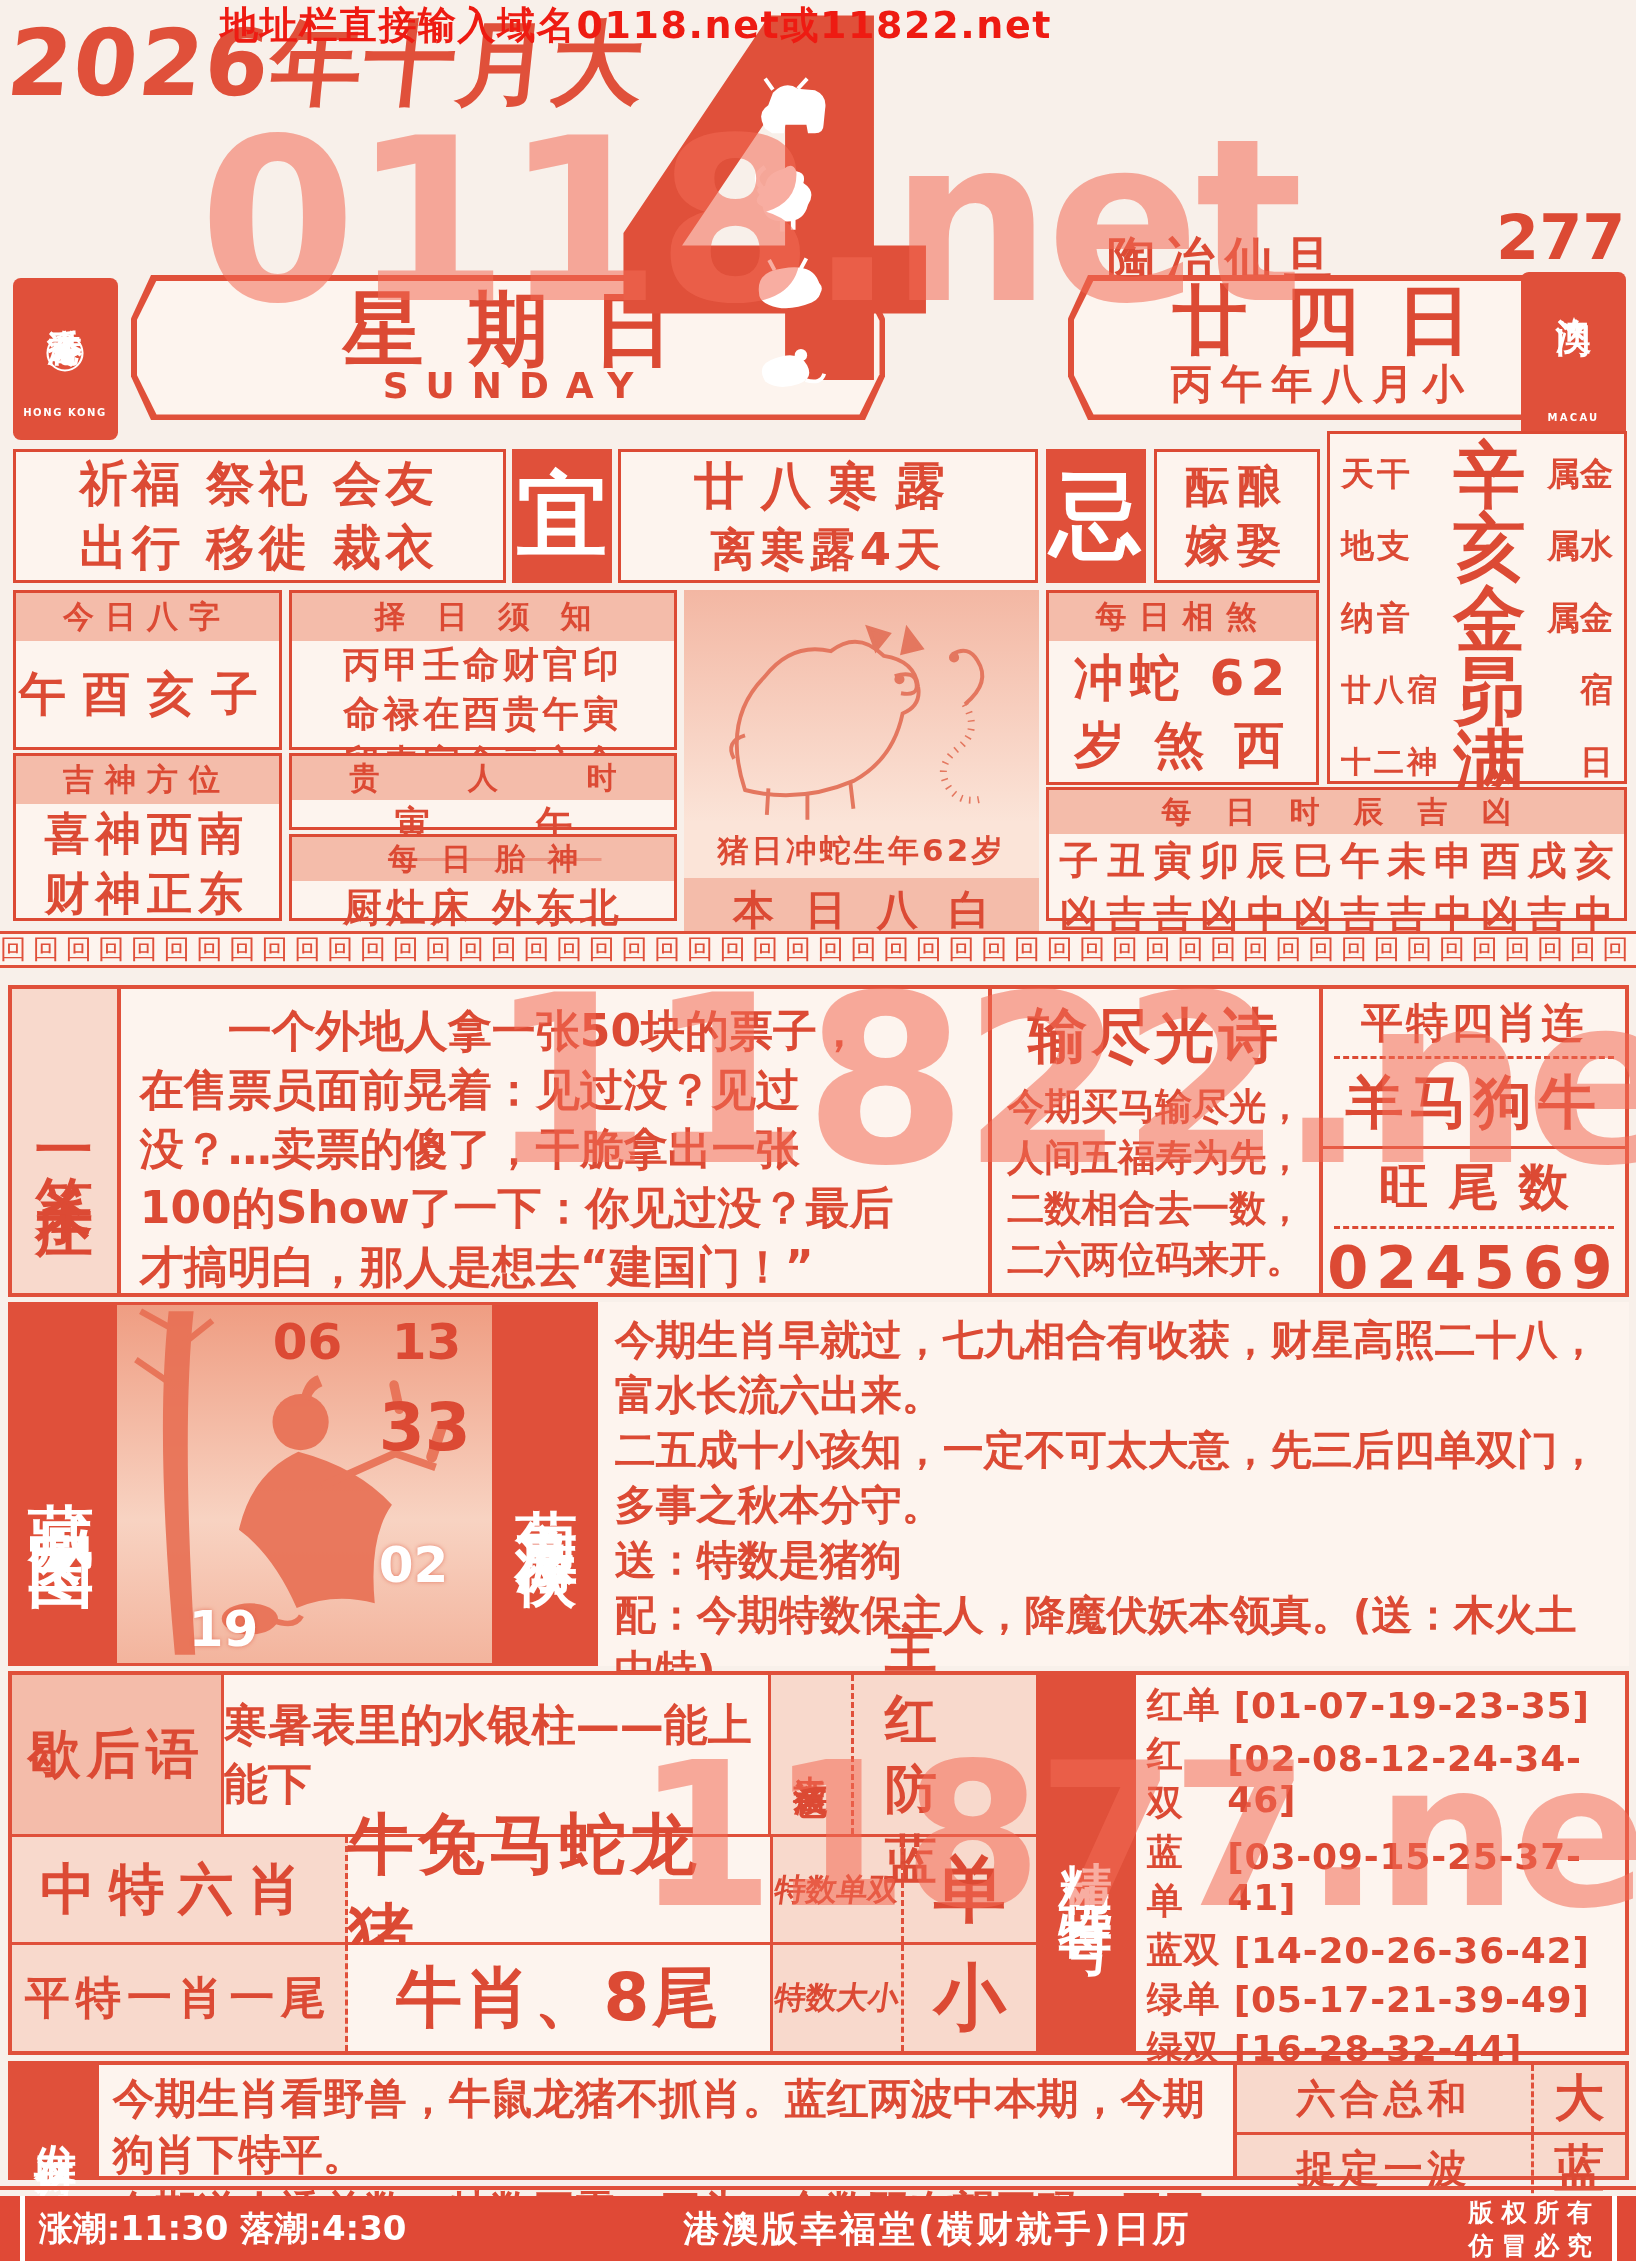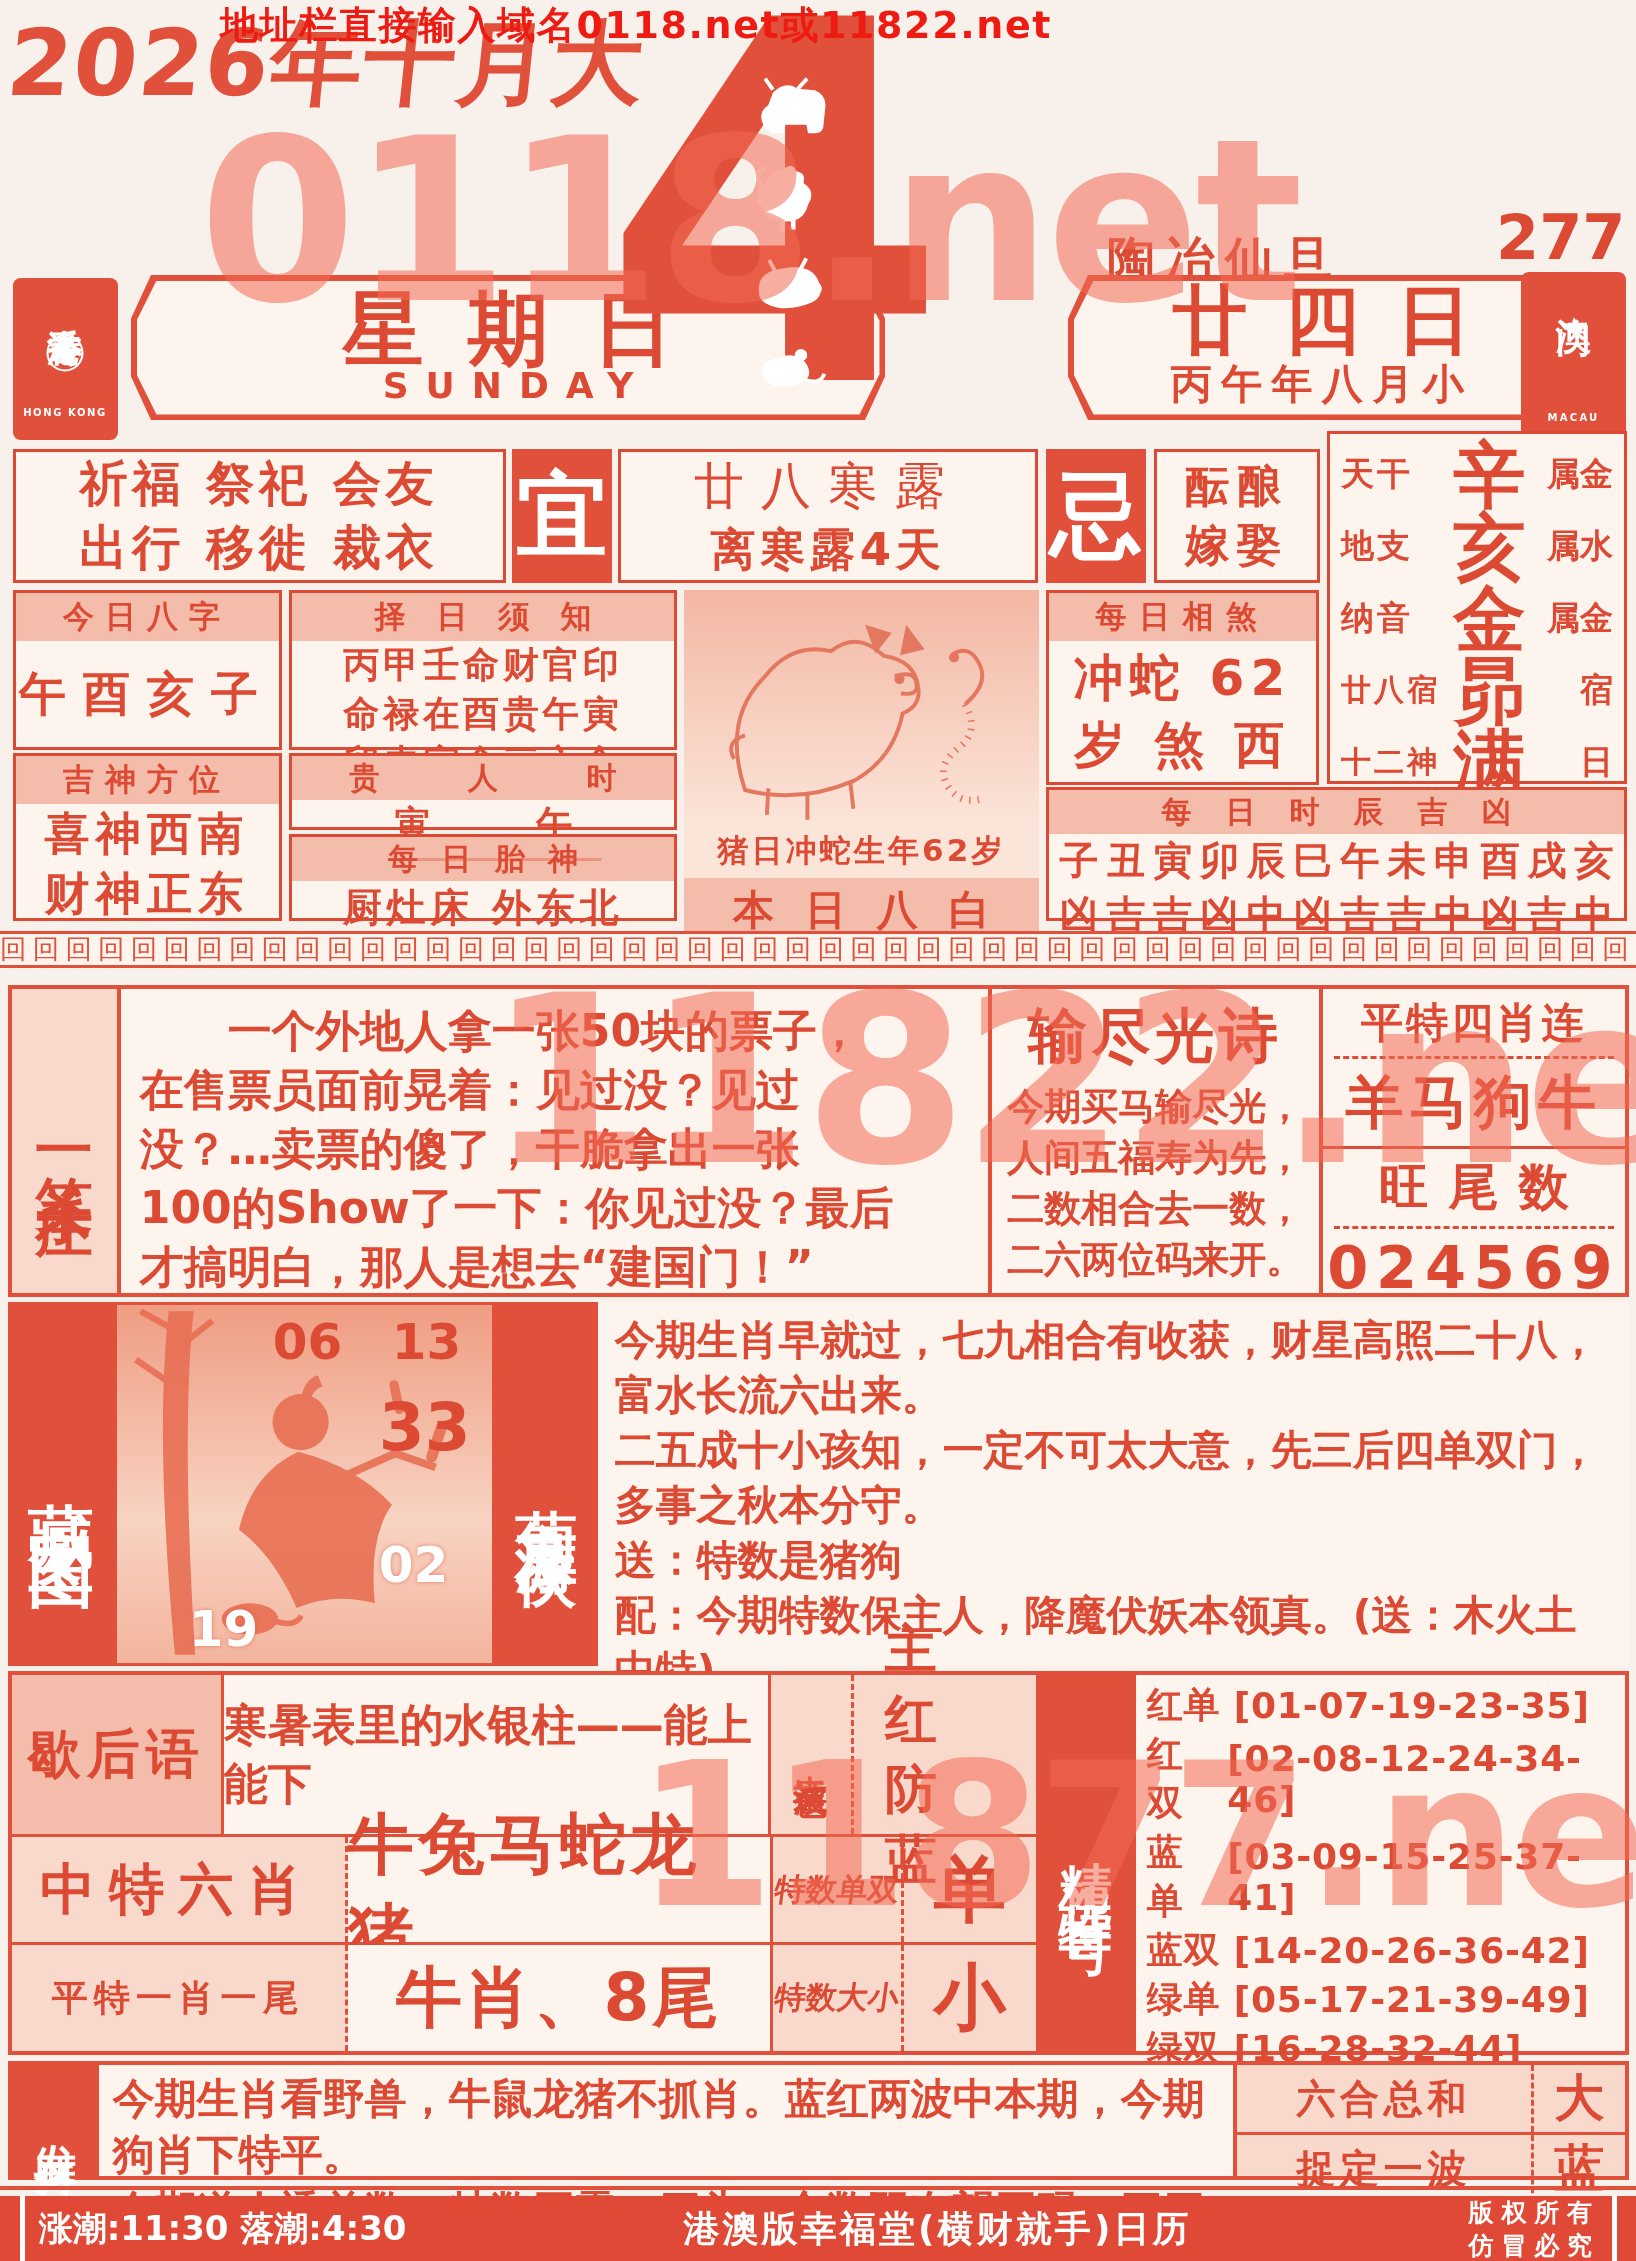--- a/index.html
+++ b/index.html
@@ -113,21 +113,21 @@
   </div>
 
   <div class="abs bx ctr col" style="left:12.5px;top:449px;width:493px;height:134px;">
     <div style="font-size:48px;font-weight:700;letter-spacing:4.7px;">祈福 祭祀 会友</div>
     <div style="font-size:48px;font-weight:700;letter-spacing:4.7px;">出行 移徙 裁衣</div>
   </div>
   <div class="abs seal" style="left:512px;top:449px;width:100px;height:134px;">
     <span style="font-size:92px;">宜</span>
   </div>
   <div class="abs bx ctr col" style="left:618px;top:449px;width:420px;height:134px;">
-    <div style="font-size:50px;font-weight:400;letter-spacing:17px;text-align:center;">廿八寒露</div>
+    <div style="font-size:50px;font-weight:700;letter-spacing:17px;text-align:center;">廿八寒露</div>
     <div style="font-size:45px;font-weight:900;letter-spacing:4.7px;">离寒露4天</div>
   </div>
   <div class="abs seal" style="left:1046px;top:449px;width:100px;height:134px;">
     <span style="font-size:92px;">忌</span>
   </div>
   <div class="abs bx ctr col" style="left:1154px;top:449px;width:166px;height:134px;">
     <div style="font-size:44px;font-weight:700;letter-spacing:7.8px;">酝酿</div>
     <div style="font-size:44px;font-weight:700;letter-spacing:7.8px;">嫁娶</div>
   </div>
 
@@ -319,21 +319,21 @@
         </div>
         <div class="ctr" style="width:131px;border-left:3.9px solid var(--red2);">
           <span style="font-size:31px;font-weight:700;transform:skewX(-8deg);">特数单双</span>
         </div>
         <div class="ctr" style="flex:1;border-left:3.9px dashed var(--red2);">
           <span style="font-size:72px;font-weight:900;">单</span>
         </div>
       </div>
       <div style="height:106px;display:flex;">
         <div class="ctr" style="width:336px;border-right:3.9px dashed var(--red2);">
-          <span style="font-size:36px;font-weight:700;letter-spacing:6.2px;font-family:Liberation Serif, serif;">平特一肖一尾</span>
+          <span style="font-size:45px;font-weight:700;letter-spacing:6.2px;font-family:Liberation Serif, serif;">平特一肖一尾</span>
         </div>
         <div class="ctr" style="width:422px;background:var(--cell);">
           <span style="font-size:66px;font-weight:900;letter-spacing:3.1px;">牛肖、8尾</span>
         </div>
         <div class="ctr" style="width:131px;border-left:3.9px solid var(--red2);">
           <span style="font-size:31px;font-weight:700;transform:skewX(-8deg);">特数大小</span>
         </div>
         <div class="ctr" style="flex:1;border-left:3.9px dashed var(--red2);">
           <span style="font-size:72px;font-weight:900;">小</span>
         </div>

